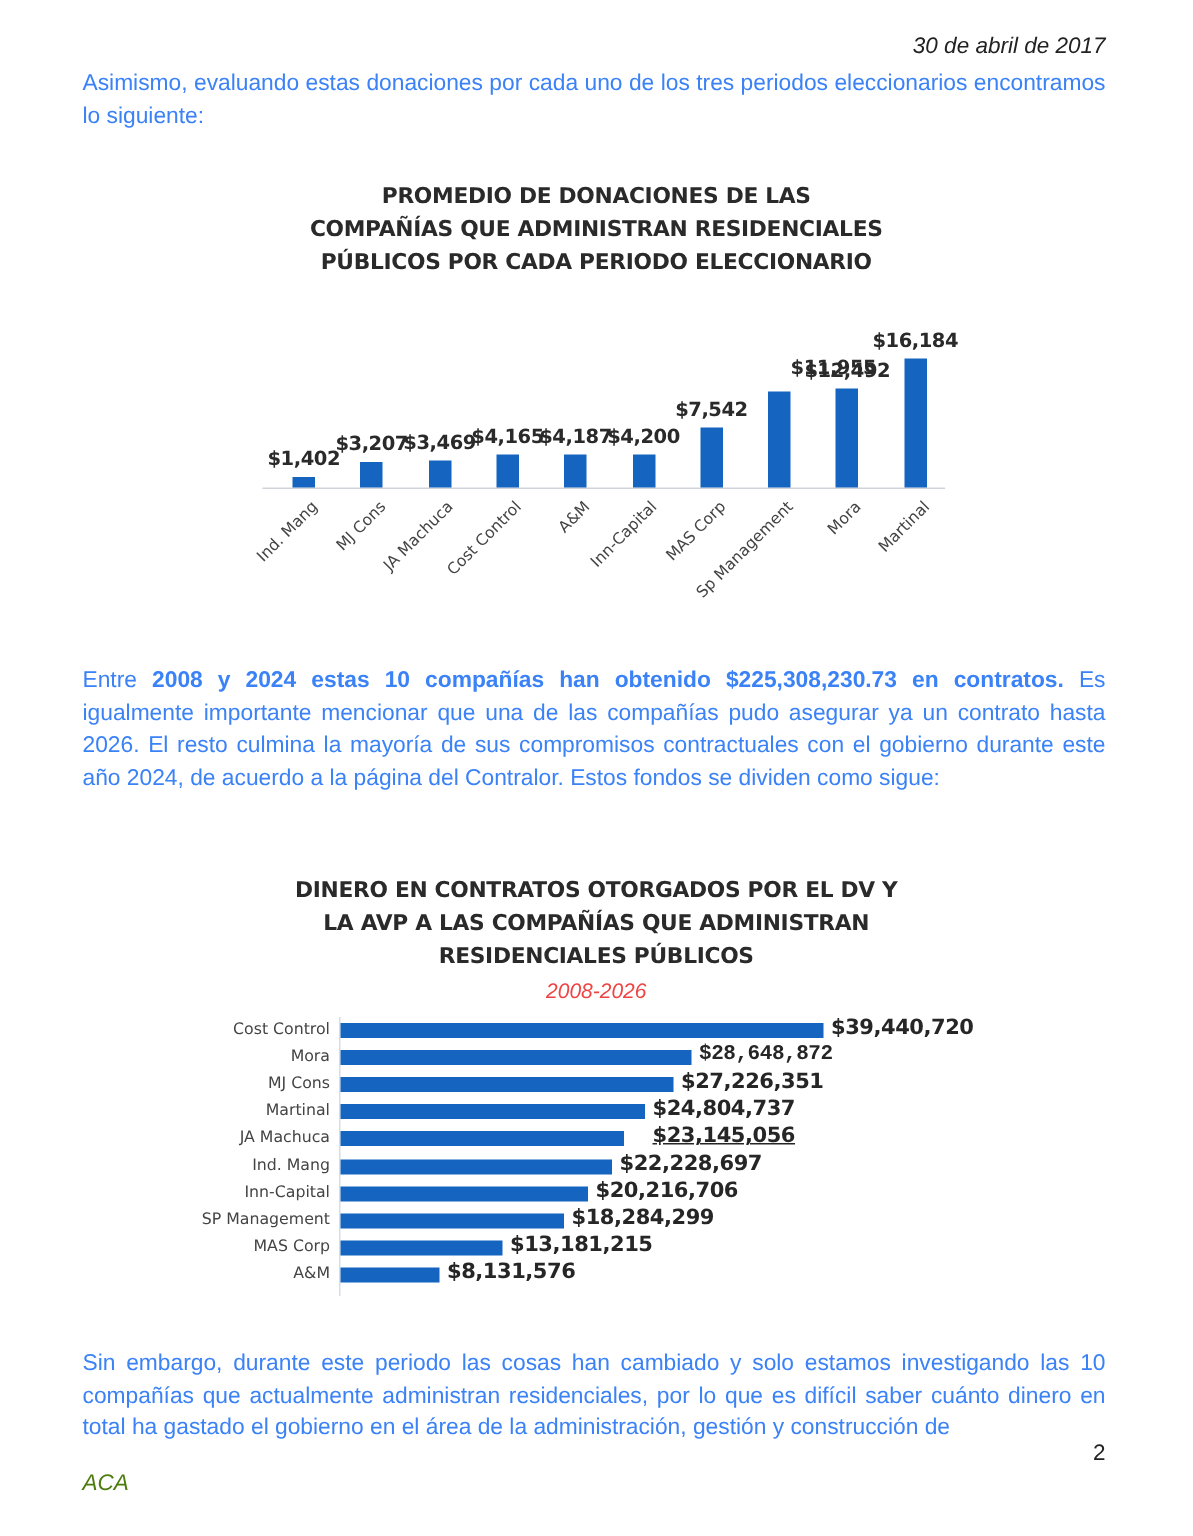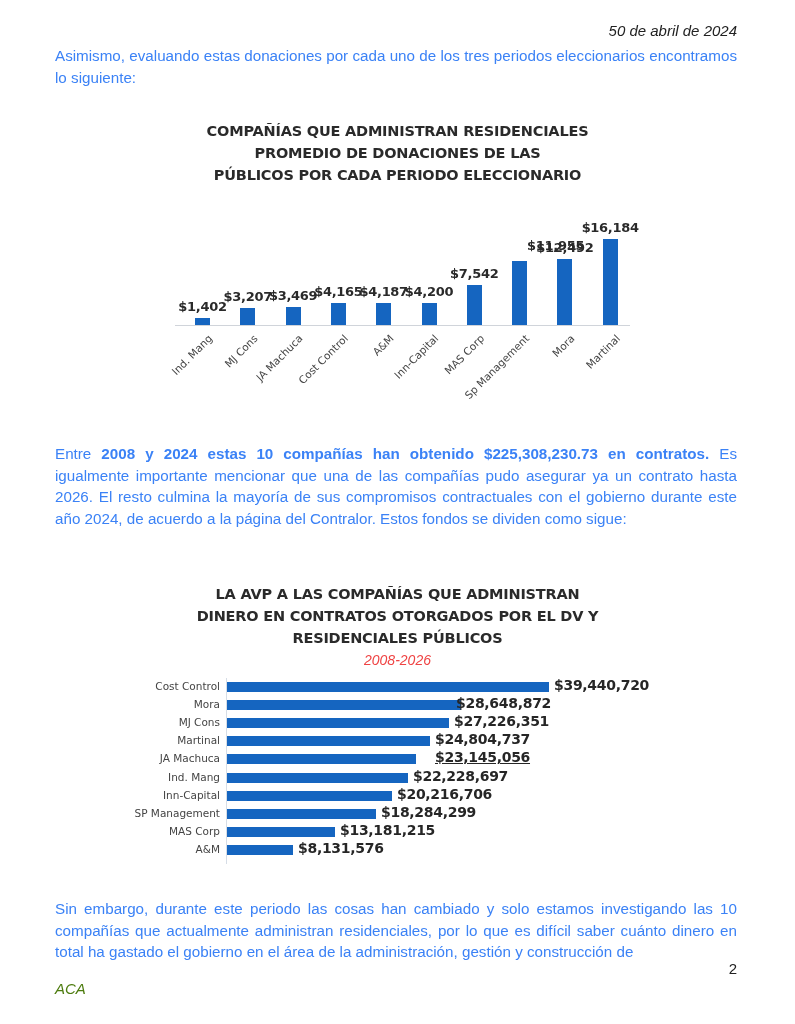--- a/index.html
+++ b/index.html
@@ -30,27 +30,27 @@
   .hlabel { position: absolute; right: 480px; top: 2px; font-family: "DejaVu Sans", sans-serif; font-size: 10.5px; color: #444; white-space: nowrap; text-align: right; }
   .hbar { position: absolute; left: 87px; top: 4px; height: 10px; background: #1565c0; }
   .hval { position: absolute; top: -1px; font-family: "DejaVu Sans", sans-serif; font-weight: bold; font-size: 14px; color: #262626; white-space: nowrap; letter-spacing: -0.3px; }
 
   .pagenum { position: absolute; top: 960px; right: 58px; font-size: 15px; color: #222; }
   .footer { position: absolute; top: 980px; left: 55px; font-style: italic; font-size: 15px; color: #4d7c0f; }
 </style>
 </head>
 <body>
 
-<div class="date">50 de abril de 2024</div>
+<div class="date">30 de abril de 2017</div>
 
 <div class="para p1">Asimismo, evaluando estas donaciones por cada uno de los tres periodos eleccionarios encontramos lo siguiente:</div>
 
 <div class="chart-title t1">
+  <div>PROMEDIO DE DONACIONES DE LAS</div>
   <div>COMPAÑÍAS QUE ADMINISTRAN RESIDENCIALES</div>
-  <div>PROMEDIO DE DONACIONES DE LAS</div>
   <div>PÚBLICOS POR CADA PERIODO ELECCIONARIO</div>
 </div>
 
 <div class="vchart" id="vchart">
   <div class="baseline"></div>
 <div class="vcol" style="left: 5px; height: 27px;">
       <div class="vbar" style="height: 7px; background: rgb(21, 101, 192);"></div>
       <div class="vval" style="bottom: 11px;">$1,402</div>
     </div>
     <div class="vcol" style="left: 50.3px; height: 37px;">
@@ -99,37 +99,37 @@
     <div class="vlabel" style="right: 362.5px;">Inn-Capital</div>
     <div class="vlabel" style="right: 317.2px;">MAS Corp</div>
     <div class="vlabel" style="right: 271.9px;">Sp Management</div>
     <div class="vlabel" style="right: 226.6px;">Mora</div>
     <div class="vlabel" style="right: 181.3px;">Martinal</div>
   </div>
 
 <div class="para p2"><span>Entre </span><b>2008 y 2024 estas 10 compañías han obtenido $225,308,230.73 en contratos.</b><span> Es igualmente importante mencionar que una de las compañías pudo asegurar ya un contrato hasta 2026. El resto culmina la mayoría de sus compromisos contractuales con el gobierno durante este año 2024, de acuerdo a la página del Contralor. Estos fondos se dividen como sigue:</span></div>
 
 <div class="chart-title t2">
+  <div>DINERO EN CONTRATOS OTORGADOS POR EL DV Y</div>
   <div>LA AVP A LAS COMPAÑÍAS QUE ADMINISTRAN</div>
-  <div>DINERO EN CONTRATOS OTORGADOS POR EL DV Y</div>
   <div>RESIDENCIALES PÚBLICOS</div>
 </div>
 <div class="subtitle">2008-2026</div>
 
 <div class="hchart" id="hchart">
   <div class="haxis"></div>
 <div class="hrow" style="top: 0px;">
       <div class="hlabel">Cost Control</div>
       <div class="hbar" style="width: 322px; background: rgb(21, 101, 192);"></div>
       <div class="hval" style="left: 414px;">$39,440,720</div>
     </div>
     <div class="hrow" style="top: 18.1px;">
       <div class="hlabel">Mora</div>
       <div class="hbar" style="width: 234px; background: rgb(21, 101, 192);"></div>
-      <div class="hval" style="left: 316px;">$28,648,872</div>
+      <div class="hval" style="left: 326px; font-family: Liberation Mono, monospace;">$28,648,872</div>
     </div>
     <div class="hrow" style="top: 36.2px;">
       <div class="hlabel">MJ Cons</div>
       <div class="hbar" style="width: 222px; background: rgb(21, 101, 192);"></div>
       <div class="hval" style="left: 314px;">$27,226,351</div>
     </div>
     <div class="hrow" style="top: 54.3px;">
       <div class="hlabel">Martinal</div>
       <div class="hbar" style="width: 203px; background: rgb(21, 101, 192);"></div>
       <div class="hval" style="left: 295px;">$24,804,737</div>

